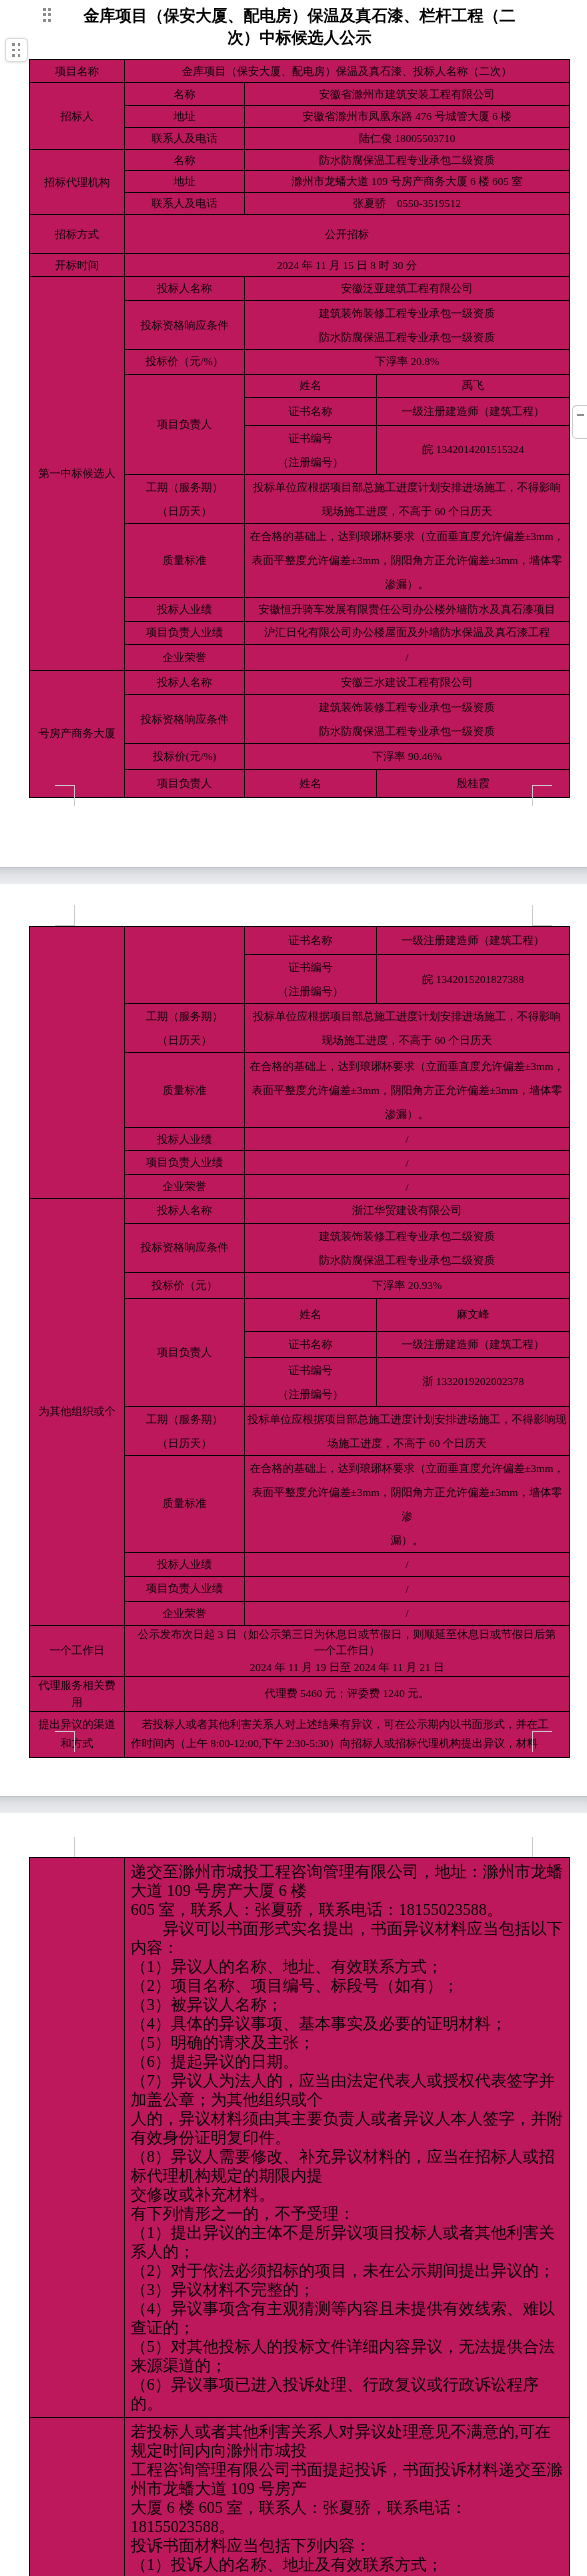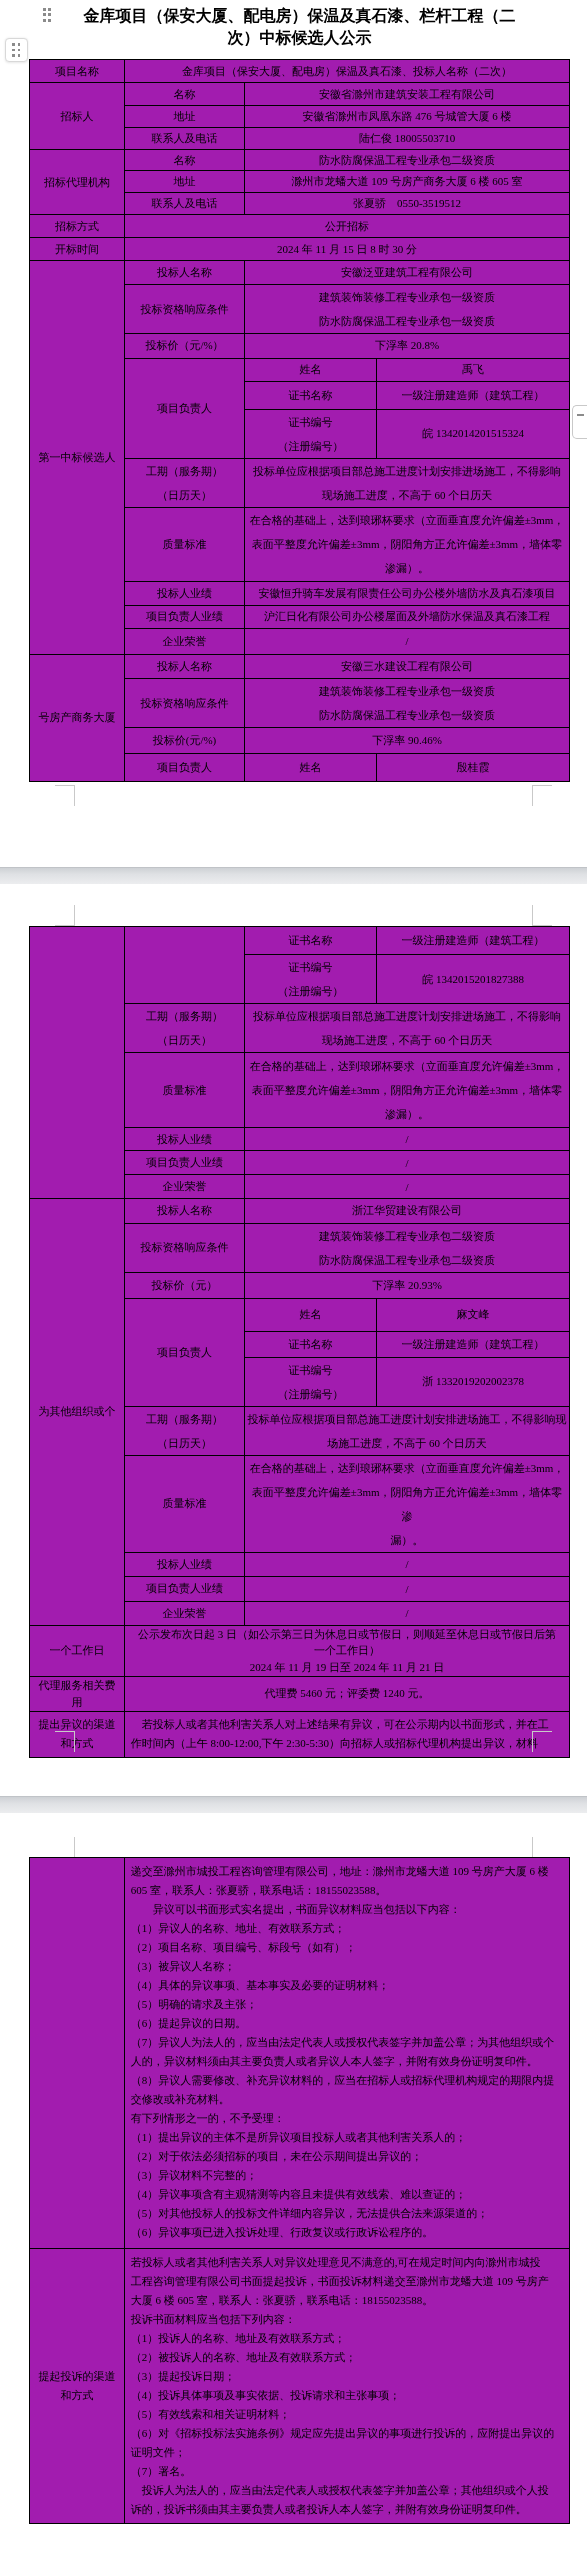--- a/index.html
+++ b/index.html
@@ -5,36 +5,36 @@
   html,body{margin:0;padding:0;}
   body{
     width:587px;height:2576px;position:relative;background:#ffffff;
     font-family:"Liberation Serif","DejaVu Serif",serif;color:#000;
   }
   .doc-title{
     position:absolute;left:29px;top:4.9px;width:541px;text-align:center;
     font-weight:bold;font-size:16px;line-height:22px;white-space:pre-line;
     font-family:"Liberation Sans","DejaVu Sans",sans-serif;color:#000;
   }
-  table{border-collapse:collapse;table-layout:fixed;position:absolute;left:29px;background:#a21caf;}
+  table{border-collapse:collapse;table-layout:fixed;position:absolute;left:29px;background:#be185d;}
   #table-p1{top:59px;}
   #table-p2{top:926px;}
   #table-p3{top:1857px;}
   td{
     border:1.2px solid #000;text-align:center;vertical-align:middle;
     font-size:11px;padding:0 2.4px;overflow:hidden;
   }
   .pre{white-space:pre-line;line-height:24px;}
   .lh20{line-height:16.7px;}
   .lh21{line-height:17px;}
   .lh24{line-height:19.6px;}
   .left{text-align:left;padding-left:5.7px;}
   .para{
     white-space:pre-line;text-align:left;vertical-align:top;
-    line-height:19px;padding:4.1px 3.3px 4.1px 5.7px;font-size:11px;
+    line-height:19px;padding:4.1px 3.3px 4.1px 5.7px;font-size:16px;
   }
   
   .band{
     position:absolute;left:0;width:587px;height:16.3px;
     background:linear-gradient(180deg,#ced1d5 0%,#dfe1e4 40%,#ecedef 100%);
     border-top:0.8px solid #c0c3c7;
   }
   #band-1{top:867px;}
   #band-2{top:1796px;}
   
@@ -119,21 +119,21 @@
     <td colspan="2">防水防腐保温工程专业承包二级资质</td>
   </tr>
   <tr style="height:22px">
     <td>地址</td>
     <td colspan="2">滁州市龙蟠大道 109 号房产商务大厦 6 楼 605 室</td>
   </tr>
   <tr style="height:22px">
     <td>联系人及电话</td>
     <td colspan="2">张夏骄　0550-3519512</td>
   </tr>
-  <tr style="height:23px">
+  <tr style="height:39px">
     <td>招标方式</td>
     <td colspan="3">公开招标</td>
   </tr>
   <tr style="height:23px">
     <td>开标时间</td>
     <td colspan="3">2024 年 11 月 15 日 8 时 30 分</td>
   </tr>
   <tr style="height:24px">
     <td rowspan="11">第一中标候选人</td>
     <td>投标人名称</td>

